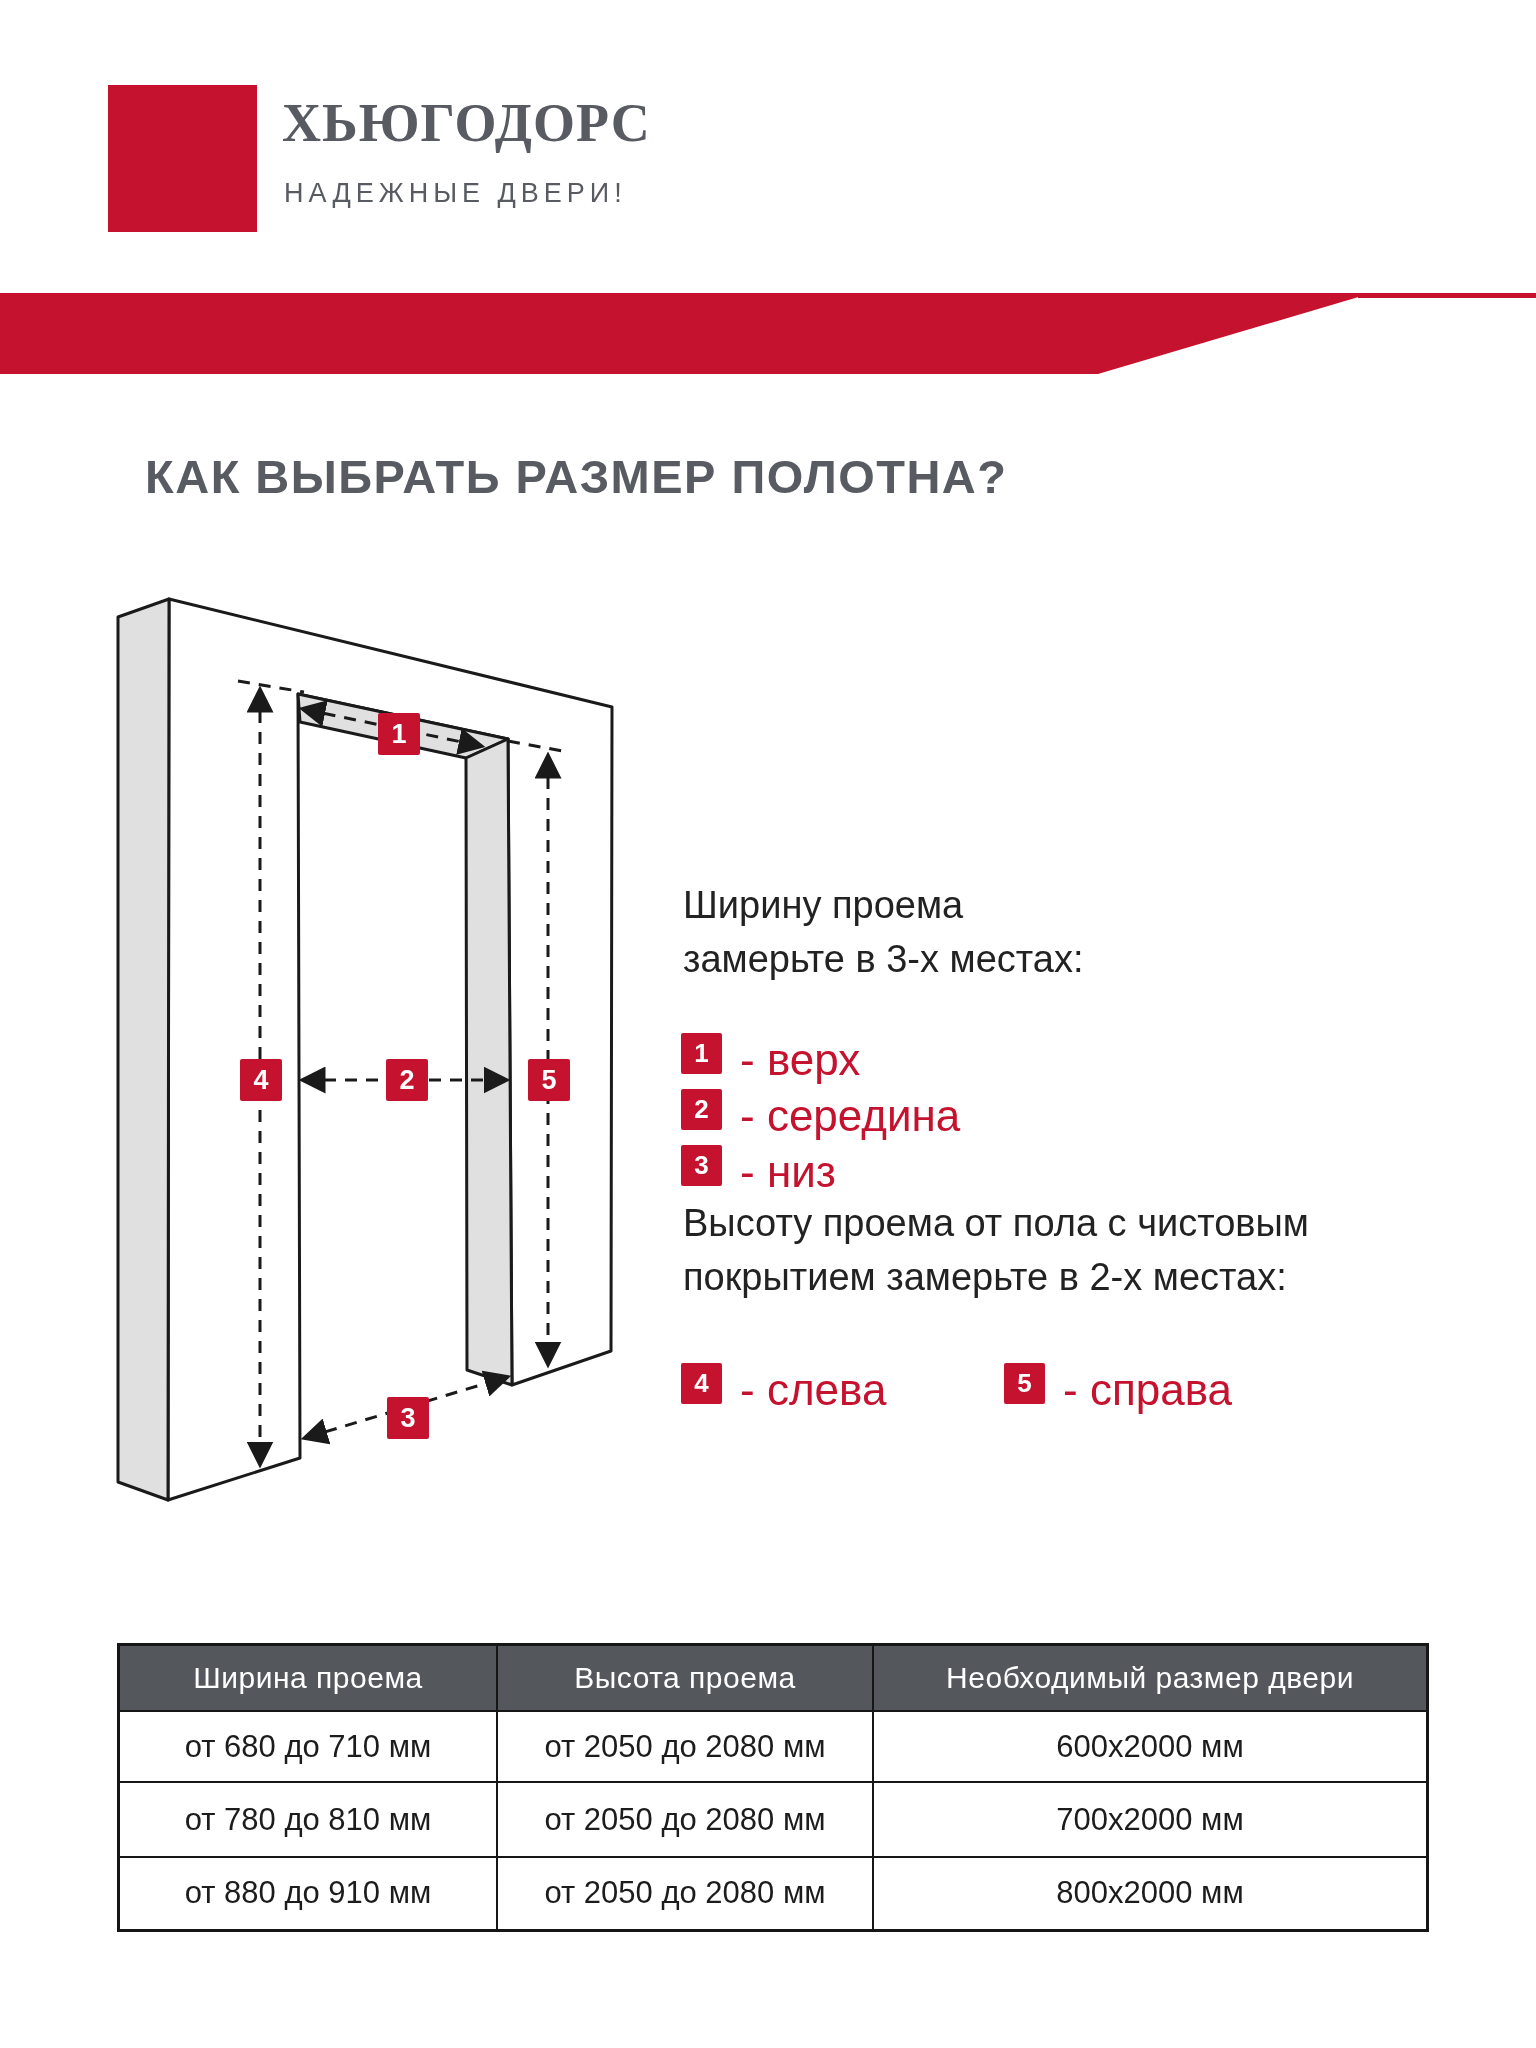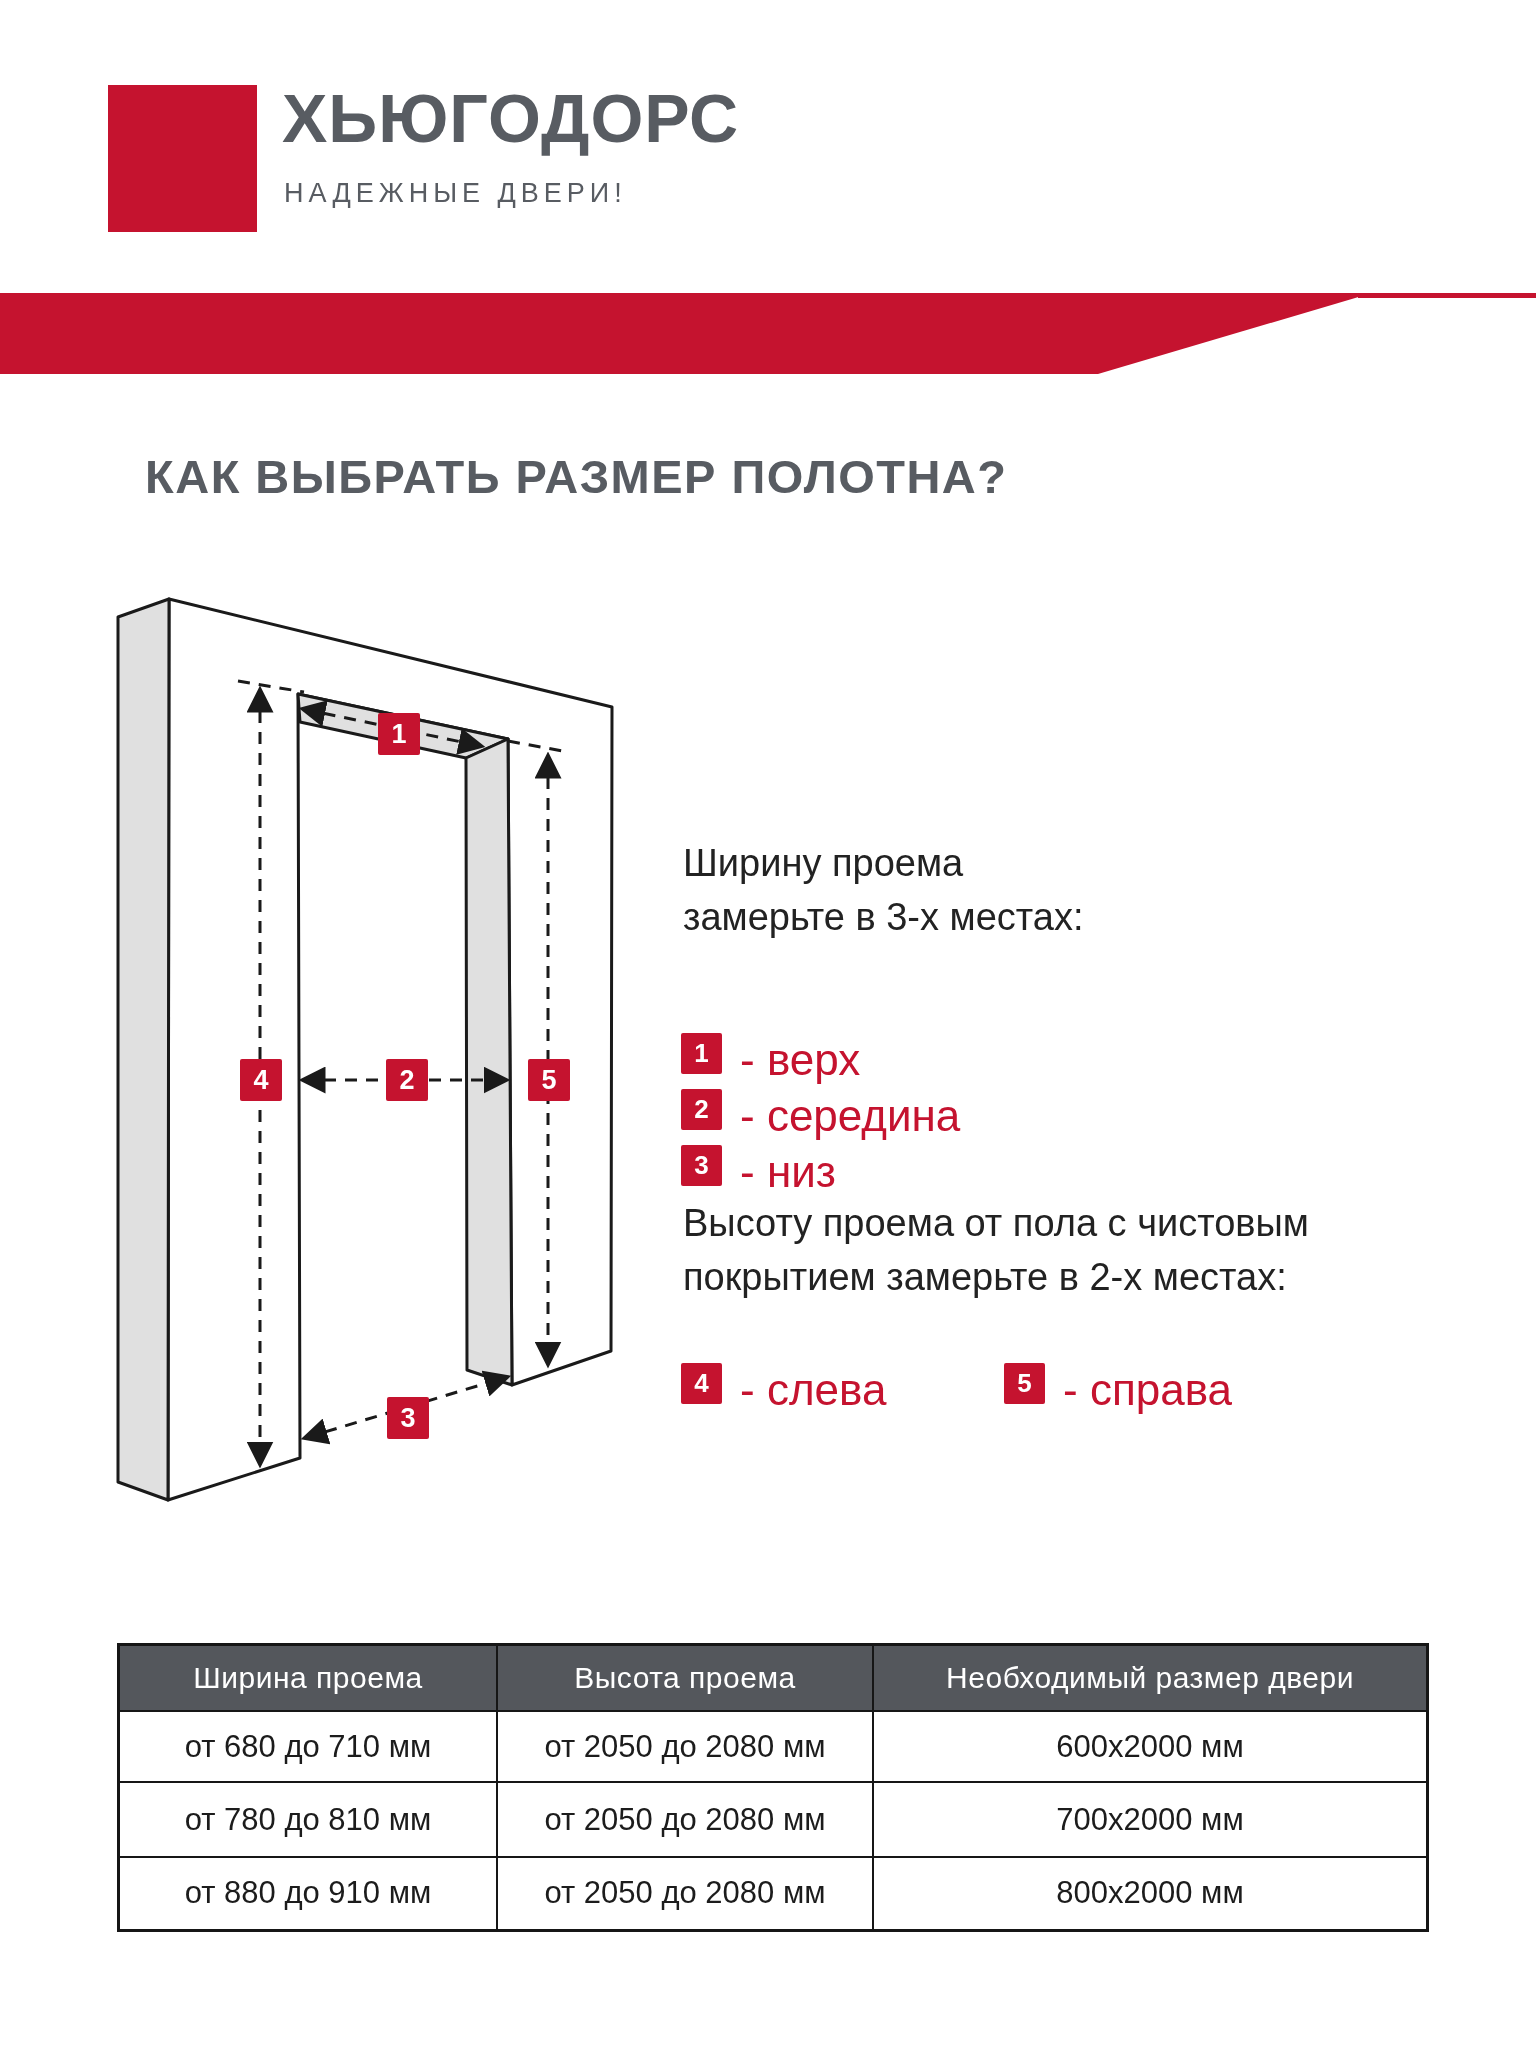--- a/index.html
+++ b/index.html
@@ -11,21 +11,21 @@
     --line_color:#1A1A1A;
   }
   html,body{margin:0;padding:0;background:#888;}
   .page{
     position:relative;width:1536px;height:2048px;background:#ffffff;
     font-family:"Liberation Sans", sans-serif;color:var(--body_text);
     overflow:hidden;margin:0 auto;
   }
   
   .logo-square{position:absolute;left:108px;top:85px;width:149px;height:147px;background:var(--accent);}
-  .logo-title{position:absolute;left:282px;top:79px;font-size:68px;font-weight:bold;color:var(--heading_color);letter-spacing:1px;}
+  .logo-title{position:absolute;left:282px;top:92px;font-size:54px;font-weight:bold;color:var(--heading_color);letter-spacing:1px;font-family:Liberation Serif, serif;}
   .logo-subtitle{position:absolute;left:284px;top:178px;font-size:27px;color:var(--heading_color);letter-spacing:5px;}
   
   .banner-main{position:absolute;left:0;top:293px;width:1536px;height:81px;background:var(--accent);
     clip-path:polygon(0 0,1372px 0,1098px 81px,0 81px);}
   .banner-strip{position:absolute;left:1358px;top:293px;width:178px;height:5px;background:var(--accent);}
   
   .heading{position:absolute;left:145px;top:449px;font-size:47px;font-weight:bold;color:var(--heading_color);letter-spacing:1.5px;}
   
   .diagram-svg{position:absolute;left:90px;top:575px;width:540px;height:945px;}
   .marker{
@@ -98,21 +98,21 @@
     </g>
   </svg>
 
   <div class="marker" style="left:378px;top:713px;">1</div>
   <div class="marker" style="left:386px;top:1059px;">2</div>
   <div class="marker" style="left:387px;top:1397px;">3</div>
   <div class="marker" style="left:240px;top:1059px;">4</div>
   <div class="marker" style="left:528px;top:1059px;">5</div>
 
 
-  <div class="textblock" style="left:683px;top:836px;">
+  <div class="textblock" style="left:683px;top:878px;">
     <div class="line">Ширину проема</div>
     <div class="line">замерьте в 3-х местах:</div>
   </div>
 
   <div class="legend-row" style="left:681px;top:1022px;">
     <div class="legend-square">1</div>
     <div class="legend-label">- верх</div>
   </div>
   <div class="legend-row" style="left:681px;top:1078px;">
     <div class="legend-square">2</div>

